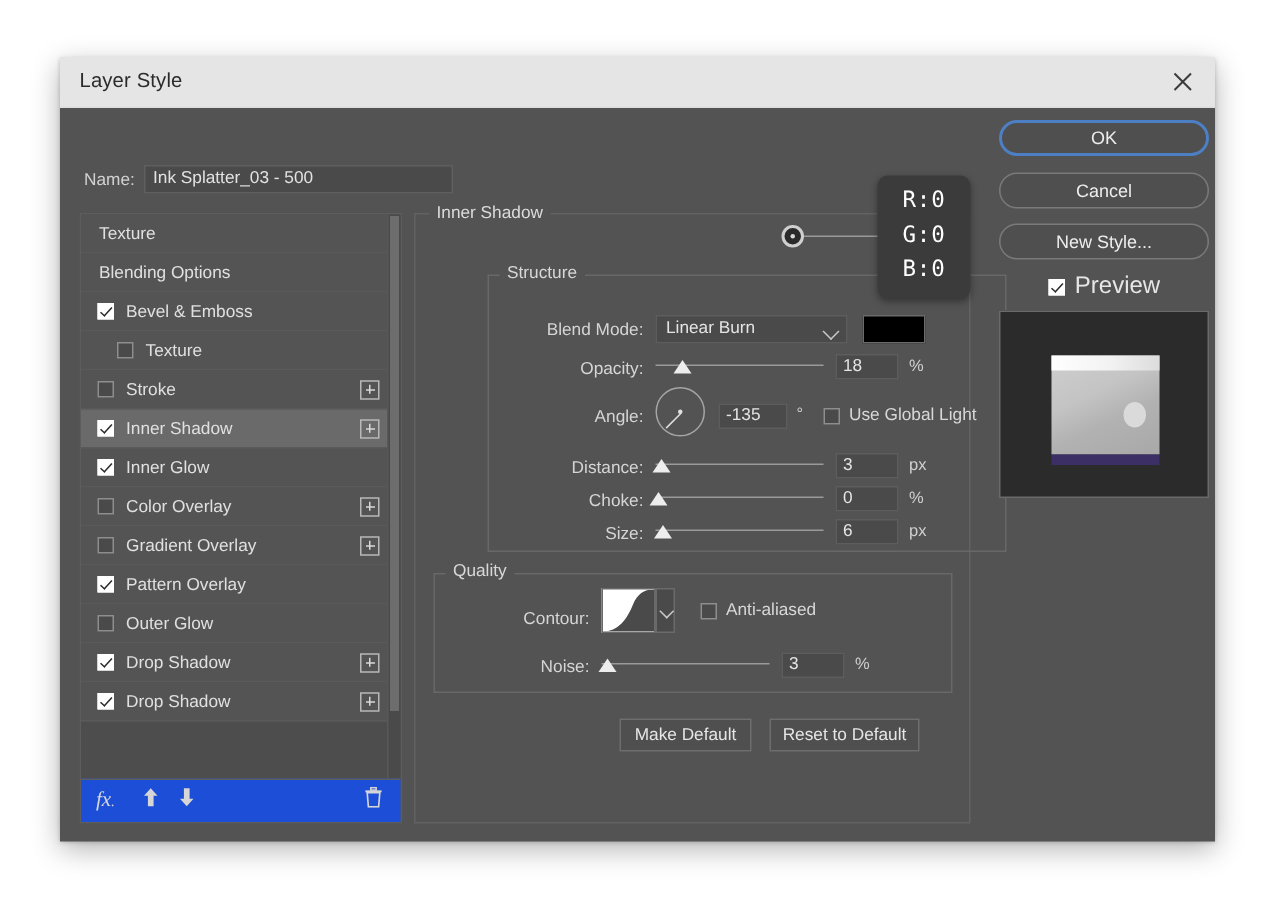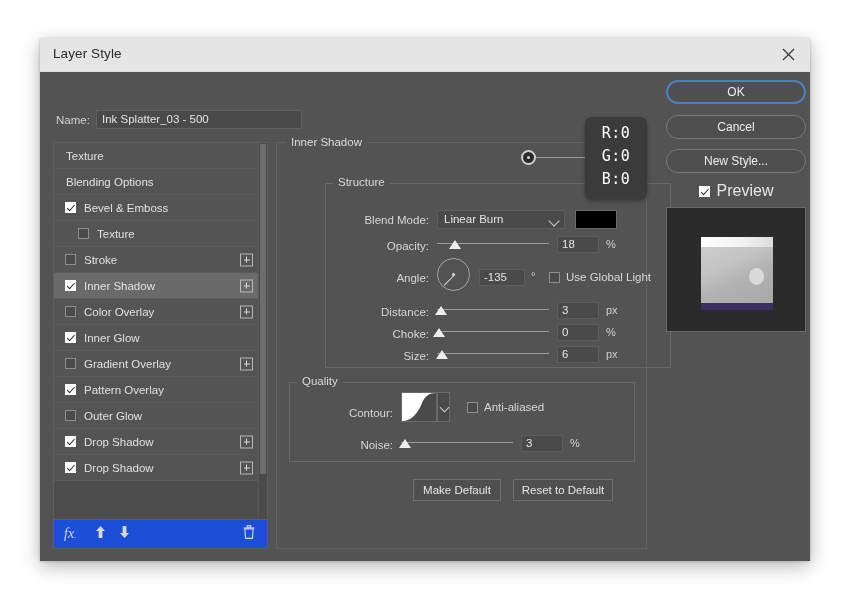--- a/index.html
+++ b/index.html
@@ -396,27 +396,27 @@
               <span class="cb"></span>
               <span class="lbl">Stroke</span>
               <span class="plus"></span>
             </div>
             <div class="style-row selected">
               <span class="cb checked"></span>
               <span class="lbl">Inner Shadow</span>
               <span class="plus"></span>
             </div>
             <div class="style-row">
+              <span class="cb checked"></span>
+              <span class="lbl">Inner Glow</span>
+            </div>
+            <div class="style-row">
               <span class="cb"></span>
               <span class="lbl">Color Overlay</span>
               <span class="plus"></span>
-            </div>
-            <div class="style-row">
-              <span class="cb checked"></span>
-              <span class="lbl">Inner Glow</span>
             </div>
             <div class="style-row">
               <span class="cb"></span>
               <span class="lbl">Gradient Overlay</span>
               <span class="plus"></span>
             </div>
             <div class="style-row">
               <span class="cb checked"></span>
               <span class="lbl">Pattern Overlay</span>
             </div>

